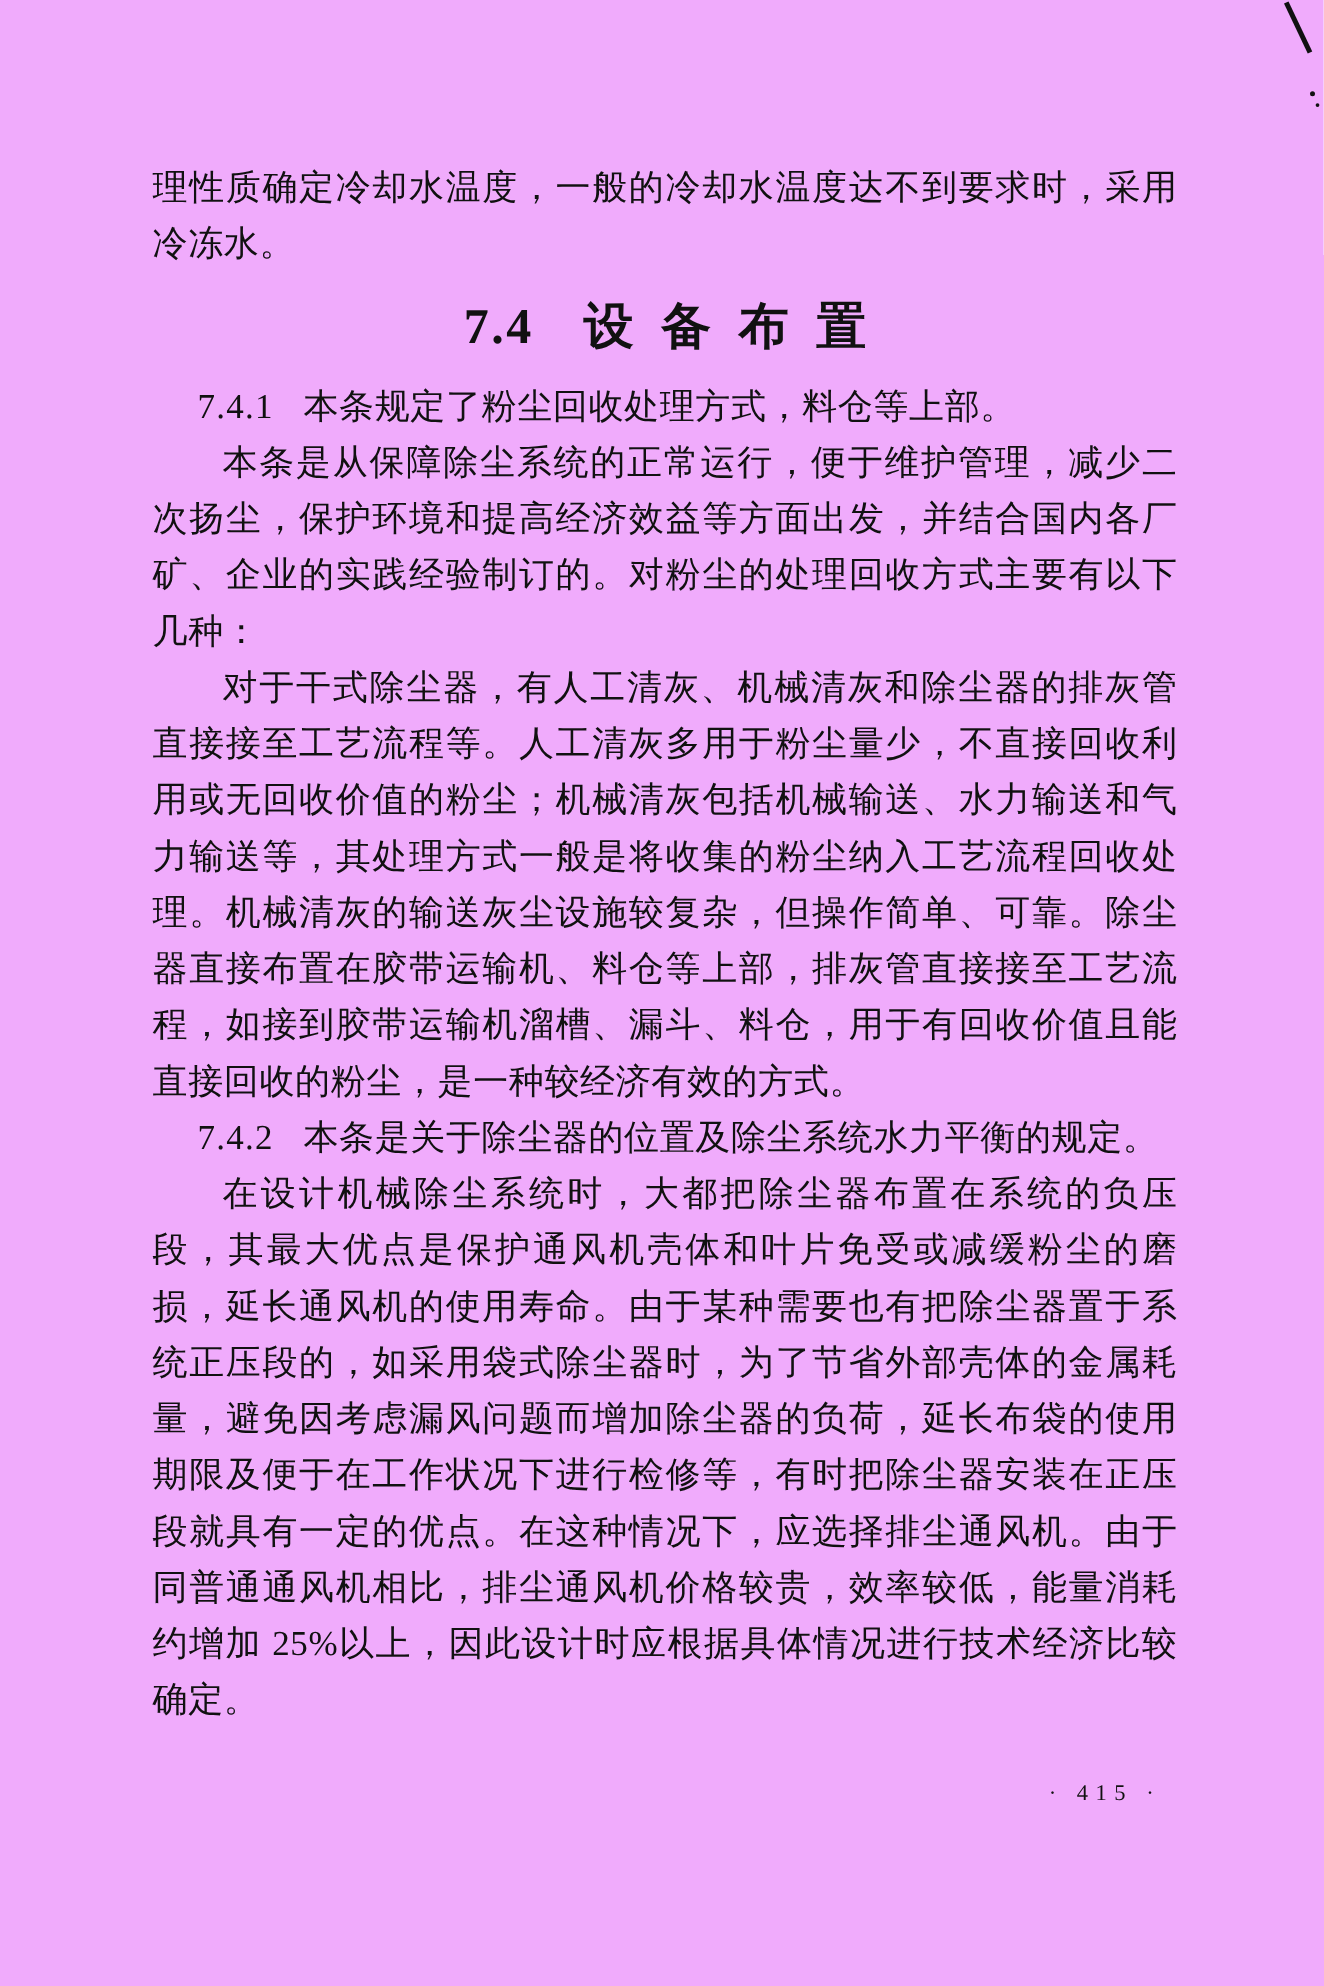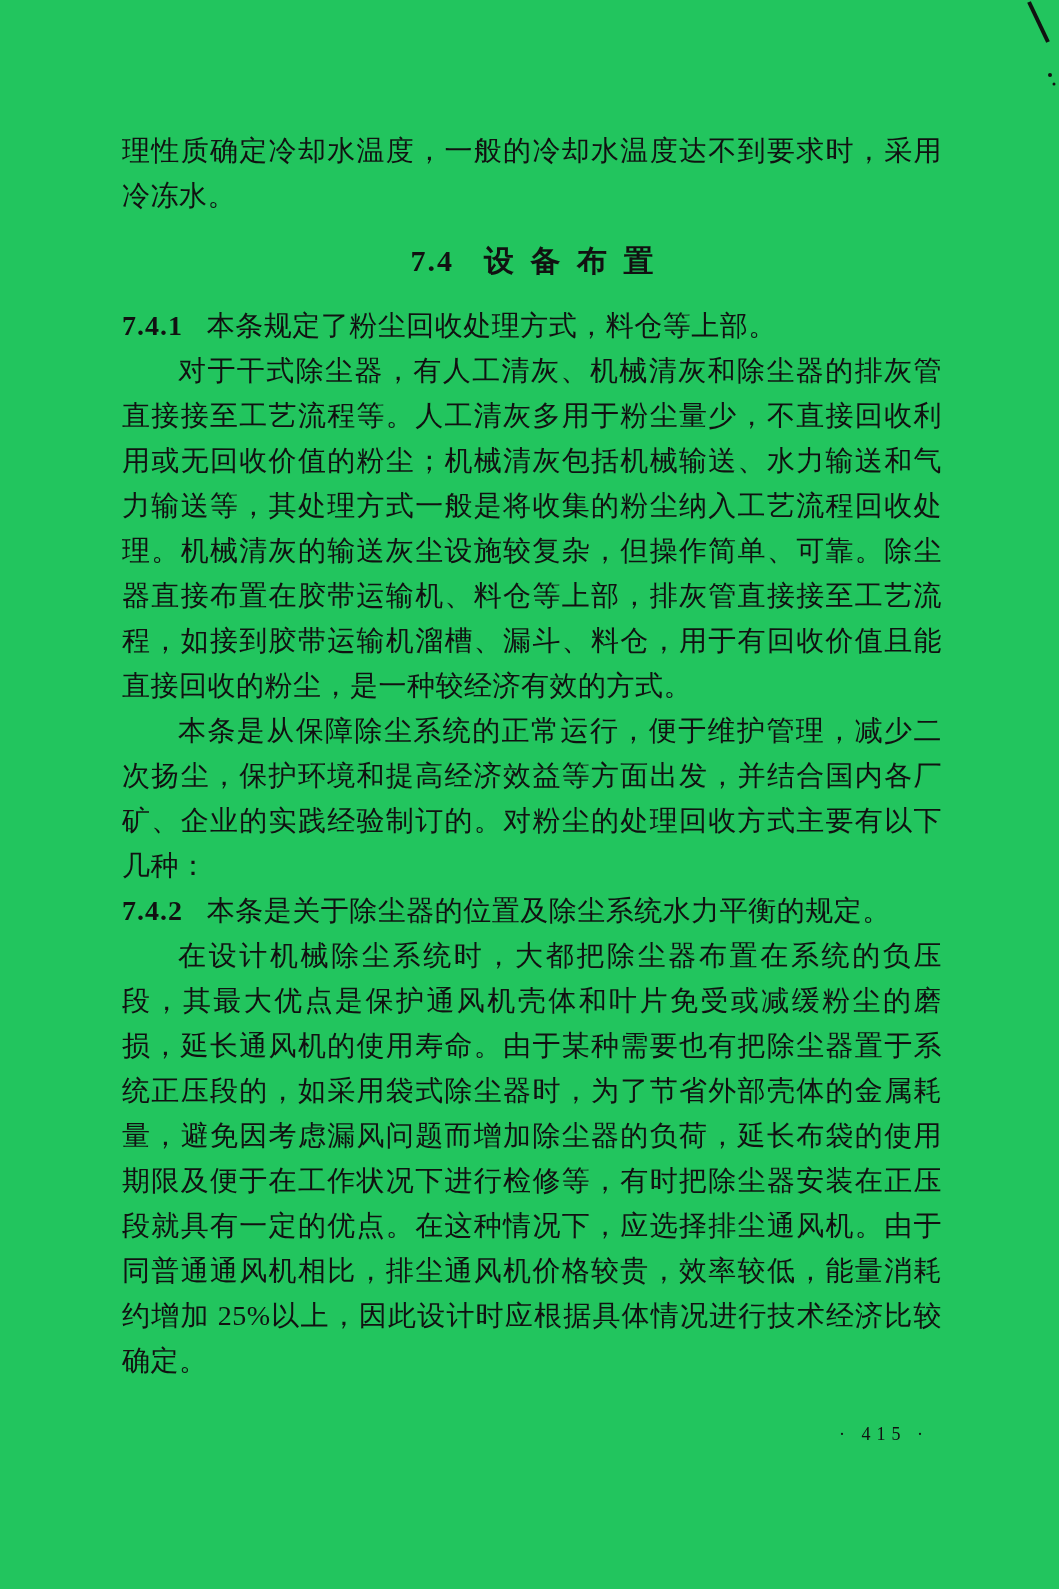--- a/index.html
+++ b/index.html
@@ -4,21 +4,21 @@
 <style>
   html, body {
     margin: 0;
     padding: 0;
     background: #ffffff;
   }
   .page {
     position: relative;
     width: 1059px;
     height: 1589px;
-    background: #22c55e;
+    background: #f0abfc;
     color: #111111;
     font-family: "Liberation Serif", "DejaVu Serif", serif;
     overflow: hidden;
   }
   .artifact {
     position: absolute;
     left: 1022px;
     top: 0px;
   }
   .content {
@@ -35,39 +35,40 @@
     margin: 0;
     padding: 0;
   }
   .cont {
     text-indent: 0;
   }
   .heading {
     margin: 20px 0 20px 0;
     padding: 0;
     text-align: center;
-    font-size: 30px;
+    font-size: 40px;
     font-weight: bold;
     line-height: 45px;
   }
   .heading .hnum {
     margin-right: 1.0em;
     letter-spacing: 2px;
   }
   .heading .htitle {
     letter-spacing: 0.55em;
     margin-right: -0.55em;
   }
   .lead {
     text-indent: 0;
   }
   .lead .cnum {
-    font-weight: bold;
+    font-weight: normal;
     margin-right: 0.85em;
     letter-spacing: 1px;
+    margin-left: 36px;
   }
   .body-p {
     text-indent: 2em;
   }
   .footer {
     position: absolute;
     top: 1419px;
     right: 130px;
     font-size: 18px;
     line-height: 30px;
@@ -92,22 +93,22 @@
     <p class="cont">理性质确定冷却水温度，一般的冷却水温度达不到要求时，采用冷冻水。</p>
 
     <h2 class="heading">
       <span class="hnum">7.4</span><span class="htitle">设备布置</span>
     </h2>
 
     <section>
       <p class="lead">
         <span class="cnum">7.4.1</span><span>本条规定了粉尘回收处理方式，料仓等上部。</span>
       </p>
+      <p class="body-p">本条是从保障除尘系统的正常运行，便于维护管理，减少二次扬尘，保护环境和提高经济效益等方面出发，并结合国内各厂矿、企业的实践经验制订的。对粉尘的处理回收方式主要有以下几种：</p>
       <p class="body-p">对于干式除尘器，有人工清灰、机械清灰和除尘器的排灰管直接接至工艺流程等。人工清灰多用于粉尘量少，不直接回收利用或无回收价值的粉尘；机械清灰包括机械输送、水力输送和气力输送等，其处理方式一般是将收集的粉尘纳入工艺流程回收处理。机械清灰的输送灰尘设施较复杂，但操作简单、可靠。除尘器直接布置在胶带运输机、料仓等上部，排灰管直接接至工艺流程，如接到胶带运输机溜槽、漏斗、料仓，用于有回收价值且能直接回收的粉尘，是一种较经济有效的方式。</p>
-      <p class="body-p">本条是从保障除尘系统的正常运行，便于维护管理，减少二次扬尘，保护环境和提高经济效益等方面出发，并结合国内各厂矿、企业的实践经验制订的。对粉尘的处理回收方式主要有以下几种：</p>
     </section>
 
     <section>
       <p class="lead">
         <span class="cnum">7.4.2</span><span>本条是关于除尘器的位置及除尘系统水力平衡的规定。</span>
       </p>
       <p class="body-p">在设计机械除尘系统时，大都把除尘器布置在系统的负压段，其最大优点是保护通风机壳体和叶片免受或减缓粉尘的磨损，延长通风机的使用寿命。由于某种需要也有把除尘器置于系统正压段的，如采用袋式除尘器时，为了节省外部壳体的金属耗量，避免因考虑漏风问题而增加除尘器的负荷，延长布袋的使用期限及便于在工作状况下进行检修等，有时把除尘器安装在正压段就具有一定的优点。在这种情况下，应选择排尘通风机。由于同普通通风机相比，排尘通风机价格较贵，效率较低，能量消耗约增加 25%以上，因此设计时应根据具体情况进行技术经济比较确定。</p>
     </section>
 
   </div>

